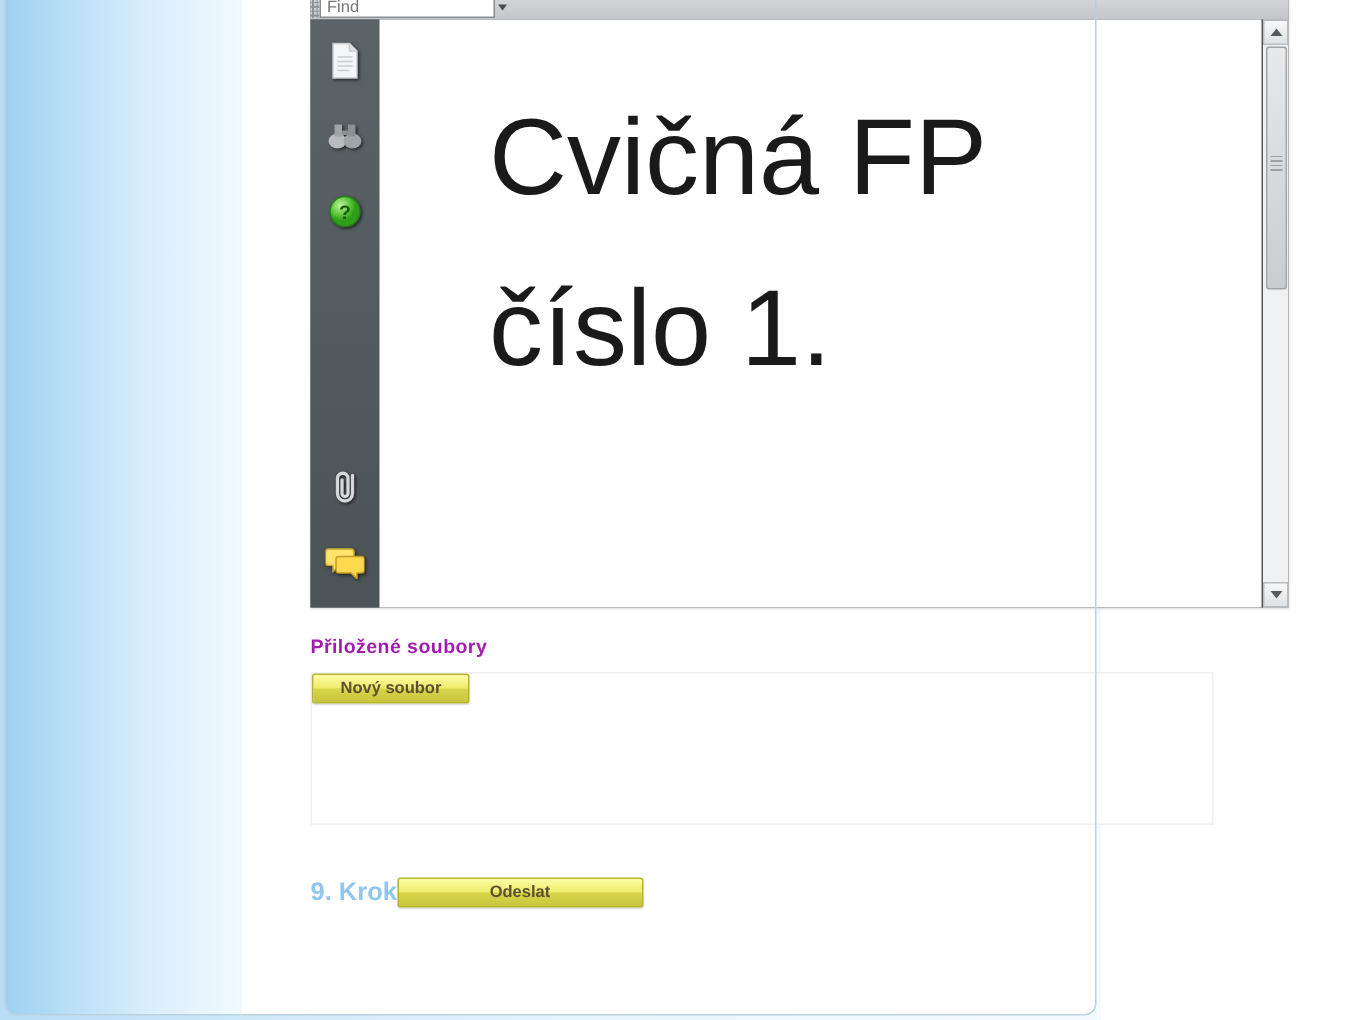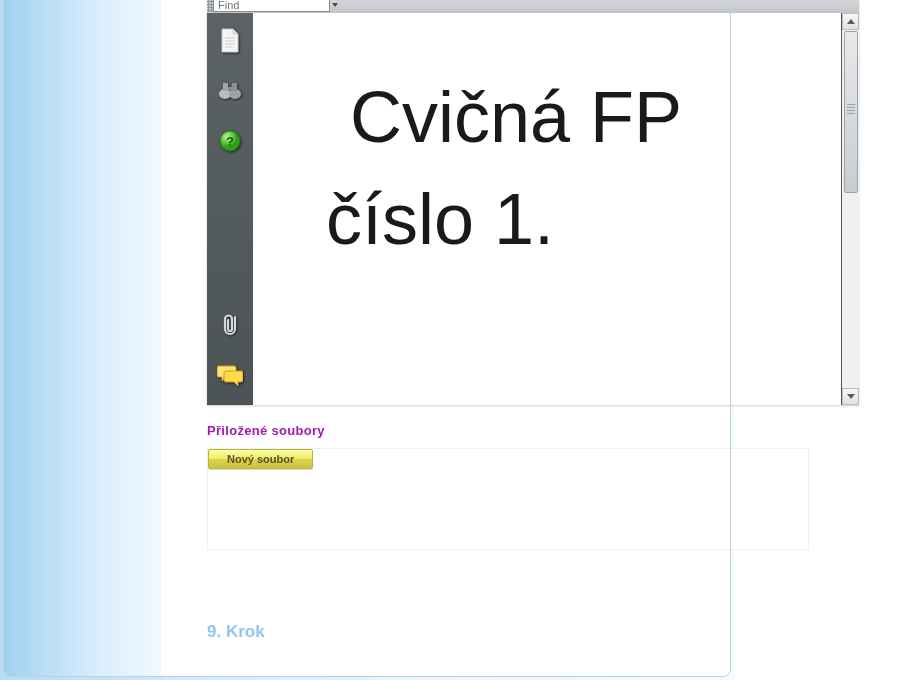--- a/index.html
+++ b/index.html
@@ -128,21 +128,21 @@
   }
   .pdf-page .line1,
   .pdf-page .line2 {
     position: absolute;
     font-family: "Segoe UI Light","Segoe UI",Arial,sans-serif;
     font-weight: 300;
     color: #1a1a1a;
     font-size: 72px;
     line-height: 1;
   }
-  .pdf-page .line1 { left: 73px; top: 68px; margin-left: 24px; }
+  .pdf-page .line1 { left: 73px; top: 56px; }
   .pdf-page .line2 { left: 73px; top: 170px; }
 
   .pdf-vscroll {
     position: absolute;
     right: 0; top: 0; bottom: 0;
     width: 17px;
     background: #eef0f1;
   }
   .pdf-vscroll .arrow {
     position: absolute;
@@ -208,21 +208,21 @@
     box-shadow: 0 1px 1px rgba(0,0,0,0.15);
     white-space: nowrap;
   }
   .files-box .yellow-btn {
     position: absolute;
     left: 0; top: 0; text-align: right;
   }
 
   
   .step-row {
-    margin-top: 72px;
+    margin-top: 35px;
     display: flex;
     align-items: flex-end;
   }
   .step-label {
     color: #8fc7ee;
     font-size: 17px;
     font-weight: bold;
   }
   .send-btn {
     width: 126px;
@@ -314,18 +314,19 @@
     </div>
 
     <div class="section-label">Přiložené soubory</div>
 
     <div class="files-box">
       <span class="yellow-btn">Nový soubor</span>
     </div>
 
     <div class="step-row">
       <span class="step-label">9. Krok</span>
+      <span class="yellow-btn send-btn">Odeslat</span>
     </div>
 
   </div>
 
   <div class="frame"></div>
 </div>
 
 </body></html>

